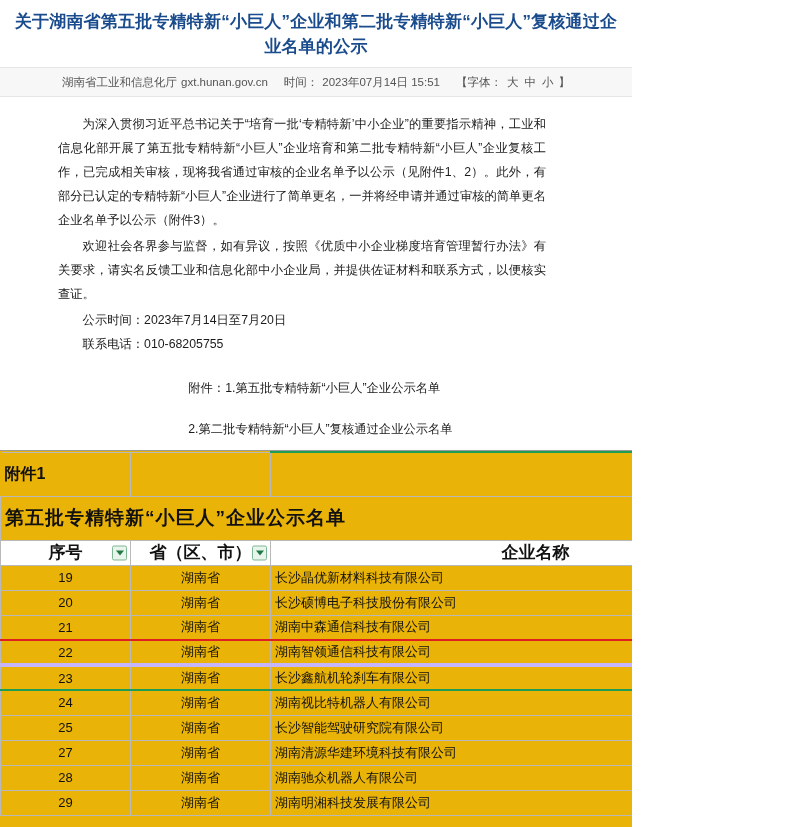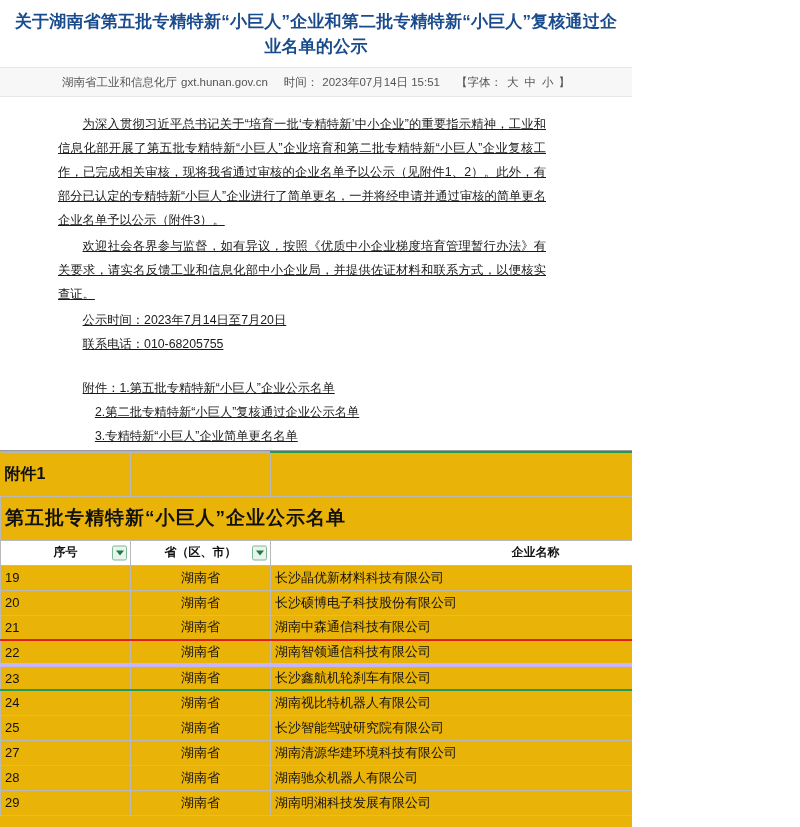--- a/index.html
+++ b/index.html
@@ -43,26 +43,25 @@
   .meta-band .site { color: #555; text-align: right; }
   .meta-band .fs-label { color: #555; }
   .meta-band .fs-opt { color: #555; cursor: pointer; padding: 0 1px; }
 
   
   .body-wrap {
     padding: 16px 86px 0 58px;
     font-size: 12.3px;
     color: #1b1b1b;
     line-height: 1.95;
-    text-decoration: underline;
   }
   .para { text-indent: 2em; text-align: justify; margin: 0 0 2px 0; }
   .line { margin: 0; }
   .attach-list { margin-top: 20px; }
-  .attach-list .ali { text-indent: 2em; margin: 0; }
+  .attach-list .ali { text-indent: 2em; margin: 17px; text-align: center; }
   .attach-list .ali.sub { text-indent: 3em; }
 
   .signoff {
     margin-top: 72px;
     text-align: right;
     padding-right: 42px;
     font-size: 12.3px;
     color: #1b1b1b;
     line-height: 1.85;
   }
@@ -108,21 +107,21 @@
     text-align: left;
     font-size: 19px;
     font-weight: bold;
     height: 44px !important;
     letter-spacing: 1px;
   }
 
   .hdr td {
     text-align: center;
     font-weight: bold;
-    font-size: 12px;
+    font-size: 17px;
     height: 33px;
     position: relative;
     background: #ffffff;
   }
   .filter-btn {
     position: absolute;
     right: 3px; top: 50%;
     transform: translateY(-50%);
     width: 15px; height: 15px;
     background: #e8f4ec;
@@ -131,21 +130,21 @@
     display: flex; align-items: center; justify-content: center;
   }
   .filter-btn::after {
     content: "";
     border-left: 4px solid transparent;
     border-right: 4px solid transparent;
     border-top: 5px solid #1f7a45;
     display: block;
   }
 
-  .r-num { text-align: left; }
+  .r-num { text-align: center; }
   .r-prov { text-align: center; }
   .r-name { text-align: left; padding-left: 6px; }
 
   tr.hl-red td { border-top: 2px solid #e02020; border-bottom: 4px solid #c4b5fd; }
   tr.hl-green td { border-bottom: 2px solid #1f9d55; }
 </style>
 </head>
 <body>
 
 <div class="page">

